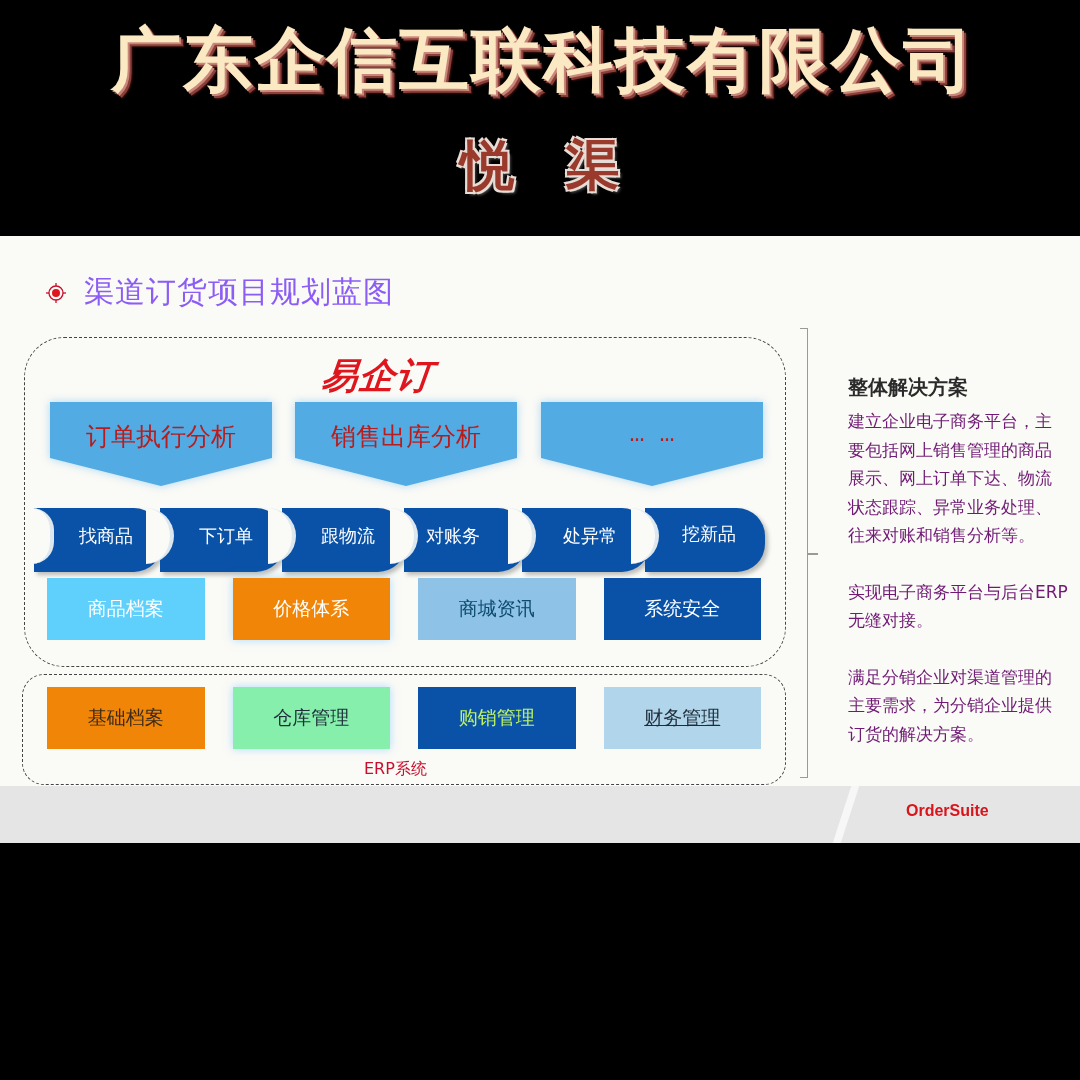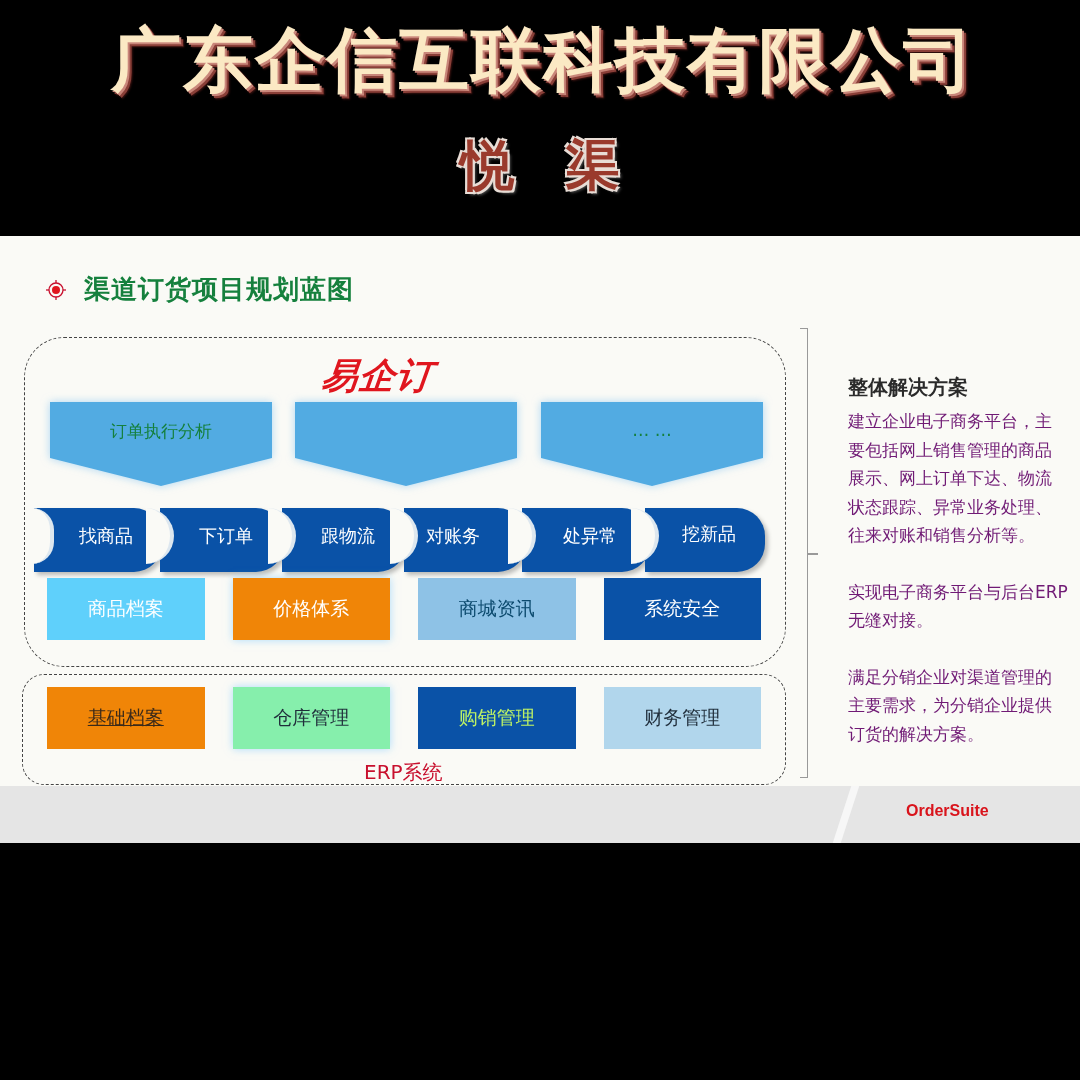--- a/index.html
+++ b/index.html
@@ -25,43 +25,43 @@
 
   
   .slide { position: absolute; left: 0; top: 236px; width: 1080px; height: 607px; background: #fafaf6; overflow: hidden; }
   .footer { position: absolute; left: 0; top: 550px; width: 1080px; height: 57px; background: #e5e5e5; }
   .footer-slash { position: absolute; left: 842px; top: 0; width: 8px; height: 57px; background: #f7f7f7; transform: skewX(-18deg); }
   .footer-logo { position: absolute; left: 906px; top: 16px; font-family: "Liberation Sans", sans-serif; font-weight: bold; font-size: 16px; color: #d9141c; }
 
   .section-heading { position: absolute; left: 46px; top: 36px; display: flex; align-items: center; }
   .target-icon { width: 20px; height: 20px; position: relative; margin-right: 18px; }
   .target-icon svg { width: 20px; height: 20px; display: block; }
-  .section-title { font-size: 26px; font-weight: bold; color: #15803d; letter-spacing: 1px; }
+  .section-title { font-size: 30px; font-weight: normal; color: #8b5cf6; letter-spacing: 1px; }
 
   
   .dashed-top { position: absolute; left: 24px; top: 101px; width: 762px; height: 330px; border: 1.5px dashed #444; border-radius: 40px; }
   .dashed-erp { position: absolute; left: 22px; top: 438px; width: 764px; height: 111px; border: 1.5px dashed #444; border-radius: 22px; }
 
   .brand-logo { position: absolute; left: 322px; top: 116px; font-size: 36px; font-weight: bold; font-style: italic; color: #e0161e; letter-spacing: 1px; transform: skewX(-6deg); }
 
   
   .chevron { position: absolute; top: 166px; width: 222px; height: 84px; }
   .chevron svg { position: absolute; left: 0; top: 0; width: 222px; height: 84px; filter: drop-shadow(0 0 4px rgba(120,190,240,0.6)); }
-  .chevron .label { position: absolute; left: 0; top: 18px; width: 100%; text-align: center; font-size: 17px; color: #15803d; }
+  .chevron .label { position: absolute; left: 0; top: 18px; width: 100%; text-align: center; font-size: 25px; color: #b91c1c; font-family: Liberation Mono, monospace; }
 
   
   .pill { position: absolute; top: 272px; height: 64px; background: #0a52a7; border-radius: 0 28px 28px 0; box-shadow: 3px 3px 4px rgba(0,0,0,0.25); }
   .pill-notch { position: absolute; left: -14px; top: 0; width: 28px; height: 56px; border-radius: 0 28px 28px 0; background: #fafaf6; border-right: 4px solid #dde7ef; }
   .pill .label { position: absolute; top: 16px; width: 100%; text-align: center; font-size: 18px; color: #fff; }
 
   
   .bar-row { position: absolute; left: 47px; width: 714px; height: 62px; display: flex; gap: 28px; }
   .bar-cell { flex: 1; display: flex; align-items: center; justify-content: center; font-size: 19px; }
 
-  .erp-label { position: absolute; left: 364px; top: 523px; font-size: 20px; color: #c8102e; }
+  .erp-label { position: absolute; left: 364px; top: 523px; font-size: 16px; color: #c8102e; }
 
   
   .bracket { position: absolute; left: 800px; top: 92px; width: 8px; height: 450px; border-right: 1.5px solid #999; border-top: 1.5px solid #999; border-bottom: 1.5px solid #999; }
   .bracket-tick { position: absolute; left: 808px; top: 317px; width: 10px; height: 1.5px; background: #999; }
   .panel { position: absolute; left: 848px; top: 138px; width: 220px; }
   .panel-title { font-size: 20px; font-weight: bold; color: #2a2a2a; margin-bottom: 6px; }
   .panel-para { font-size: 17px; line-height: 28.5px; color: #701a75; margin-bottom: 28px; }
 </style>
 </head>
 <body>
@@ -93,20 +93,21 @@
   <div class="chevron" style="left:50px;">
     <svg viewBox="0 0 222 84" preserveAspectRatio="none">
         <polygon points="0,0 222,0 222,56 111,84 0,56" fill="#52abe2"></polygon>
       </svg>
     <div class="label">订单执行分析</div>
   </div>
   <div class="chevron" style="left:295px;">
     <svg viewBox="0 0 222 84" preserveAspectRatio="none">
         <polygon points="0,0 222,0 222,56 111,84 0,56" fill="#52abe2"></polygon>
       </svg>
+    <div class="label">销售出库分析</div>
   </div>
   <div class="chevron" style="left:541px;">
     <svg viewBox="0 0 222 84" preserveAspectRatio="none">
         <polygon points="0,0 222,0 222,56 111,84 0,56" fill="#52abe2"></polygon>
       </svg>
     <div class="label">… …</div>
   </div>
 
   <div class="pill" style="left:34px; width:128px;">
     <div class="pill-notch" style="left:-2px; width:22px;"></div>
@@ -134,24 +135,24 @@
   </div>
 
   <div class="bar-row" style="top:342px;">
     <div class="bar-cell" style="background:#5fd0fb; color:#fff;">商品档案</div>
     <div class="bar-cell" style="background:#f08507; color:#fff; box-shadow:0 0 8px rgba(120,200,255,0.6);">价格体系</div>
     <div class="bar-cell" style="background:#8ec2e6; color:#0c4a6e;">商城资讯</div>
     <div class="bar-cell" style="background:#0a52a7; color:#fff;">系统安全</div>
   </div>
 
   <div class="bar-row" style="top:451px;">
-    <div class="bar-cell" style="background:#f08507; color:#3a2a1a;text-decoration:underline;">基础档案</div>
+    <div class="bar-cell" style="background:#f08507; color:#3a2a1a;">基础档案</div>
     <div class="bar-cell" style="background:#86efac; color:#1f2d3a; box-shadow:0 0 8px rgba(120,200,255,0.6);">仓库管理</div>
     <div class="bar-cell" style="background:#0a52a7; color:#bef264;">购销管理</div>
-    <div class="bar-cell" style="background:#b1d6ec; color:#1f2d3a;">财务管理</div>
+    <div class="bar-cell" style="background:#b1d6ec; color:#1f2d3a;text-decoration:underline;">财务管理</div>
   </div>
 
   <div class="erp-label">ERP系统</div>
 
   <div class="bracket"></div>
   <div class="bracket-tick"></div>
 
   <div class="panel">
     <div class="panel-title">整体解决方案</div>
     <div class="panel-para">建立企业电子商务平台，主要包括网上销售管理的商品展示、网上订单下达、物流状态跟踪、异常业务处理、往来对账和销售分析等。</div>

